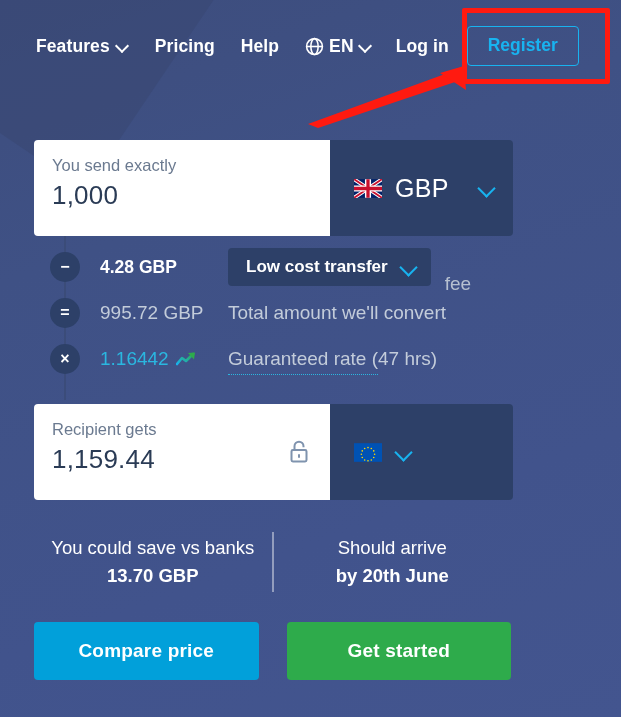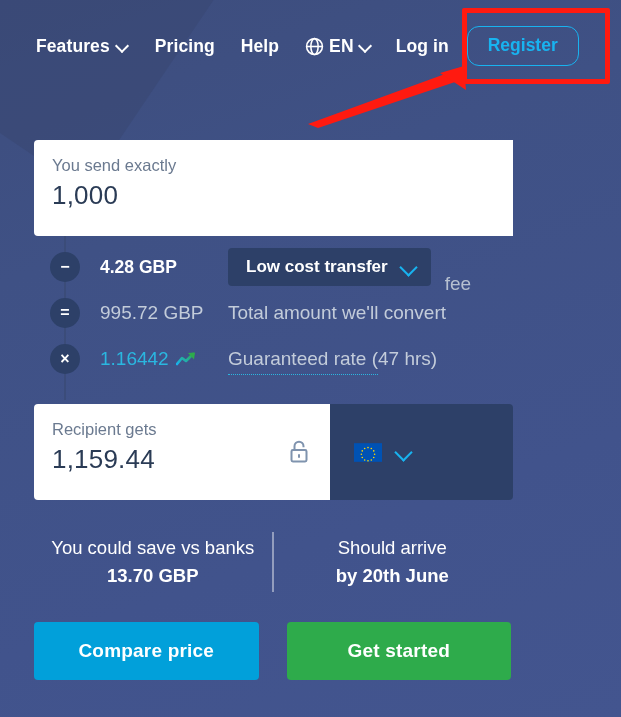--- a/index.html
+++ b/index.html
@@ -73,21 +73,21 @@
     left: 1px; top: 1px;
     width: 8px; height: 8px;
     border-right: 2px solid #ffffff;
     border-bottom: 2px solid #ffffff;
     transform: rotate(45deg);
   }
   .globe { width: 19px; height: 19px; flex: 0 0 auto; }
 
   .register-btn {
     border: 1px solid #18b3f0;
-    border-radius: 12px;
+    border-radius: 4px;
     color: #18b3f0;
     background: transparent;
     font-size: 17.5px;
     font-weight: bold;
     padding: 10px 20px;
     line-height: 1;
     cursor: pointer;
     font-family: "Liberation Sans", sans-serif;
     white-space: nowrap;
   }
@@ -362,20 +362,31 @@
     <polygon points="8,66 156,12 161,22 18,70" fill="#ff1a10"></polygon>
     <polygon points="164,8 166,32 140,15" fill="#ff1a10"></polygon>
   </svg>
 
   <div class="calc">
 
     <div class="amount-row">
       <div class="amount-field">
         <div class="field-label">You send exactly</div>
         <div class="field-value">1,000</div>
+      </div>
+      <div class="currency-sel">
+        <svg class="flag" viewBox="0 0 60 40">
+          <rect width="60" height="40" fill="#012169"></rect>
+          <path d="M0,0 L60,40 M60,0 L0,40" stroke="#ffffff" stroke-width="8"></path>
+          <path d="M0,0 L60,40 M60,0 L0,40" stroke="#C8102E" stroke-width="4"></path>
+          <path d="M30,0 V40 M0,20 H60" stroke="#ffffff" stroke-width="13"></path>
+          <path d="M30,0 V40 M0,20 H60" stroke="#C8102E" stroke-width="7"></path>
+        </svg>
+        <span class="cur-code">GBP</span>
+        <span class="chev-cyan"></span>
       </div>
     </div>
 
     <div class="breakdown">
       <div class="timeline-line"></div>
 
       <div class="bd-row">
         <span class="op-badge">−</span>
         <span class="bd-amount bold">4.28 GBP</span>
         <span class="fee-select">

